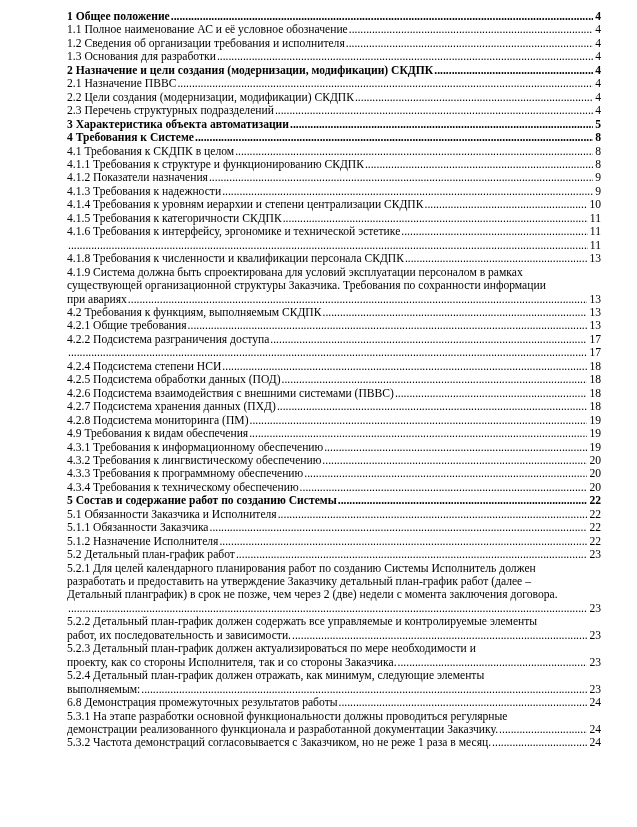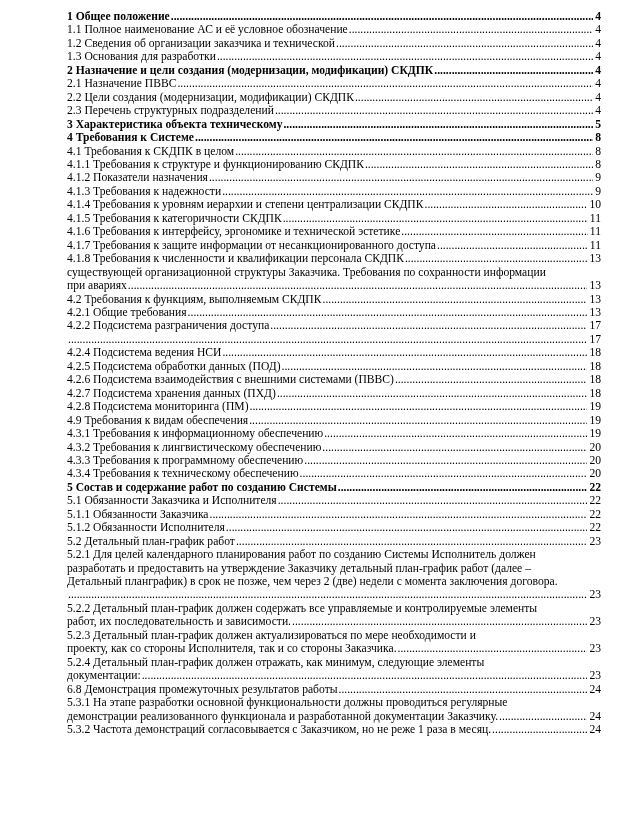--- a/index.html
+++ b/index.html
@@ -37,21 +37,21 @@
     </div>
     <div class="entry">
       <div class="row">
         <span class="txt"><span>1.1</span> <span>Полное наименование АС и её условное обозначение</span></span>
         <span class="dots"></span>
         <span class="pg">4</span>
       </div>
     </div>
     <div class="entry">
       <div class="row">
-        <span class="txt"><span>1.2</span> <span>Сведения об организации заказчика и технической</span></span>
+        <span class="txt"><span>1.2</span> <span>Сведения об организации требования и исполнителя</span></span>
         <span class="dots"></span>
         <span class="pg">4</span>
       </div>
     </div>
     <div class="entry">
       <div class="row">
         <span class="txt"><span>1.3</span> <span>Основания для разработки</span></span>
         <span class="dots"></span>
         <span class="pg">4</span>
       </div>
@@ -79,21 +79,21 @@
     </div>
     <div class="entry">
       <div class="row">
         <span class="txt"><span>2.3</span> <span>Перечень структурных подразделений</span></span>
         <span class="dots"></span>
         <span class="pg">4</span>
       </div>
     </div>
     <div class="entry bold">
       <div class="row">
-        <span class="txt"><span>3</span> <span>Характеристика объекта техническому</span></span>
+        <span class="txt"><span>3</span> <span>Характеристика объекта автоматизации</span></span>
         <span class="dots"></span>
         <span class="pg">5</span>
       </div>
     </div>
     <div class="entry bold">
       <div class="row">
         <span class="txt"><span>4</span> <span>Требования к Системе</span></span>
         <span class="dots"></span>
         <span class="pg">8</span>
       </div>
@@ -142,33 +142,33 @@
     </div>
     <div class="entry">
       <div class="row">
         <span class="txt"><span>4.1.6</span> <span>Требования к интерфейсу, эргономике и технической эстетике</span></span>
         <span class="dots"></span>
         <span class="pg">11</span>
       </div>
     </div>
     <div class="entry">
       <div class="row">
-        <span class="txt"><span>4.1.7</span> <span>Требования к защите информации от несанкционированного доступа</span></span>
         <span class="dots"></span>
         <span class="pg">11</span>
       </div>
     </div>
     <div class="entry">
       <div class="row">
         <span class="txt"><span>4.1.8</span> <span>Требования к численности и квалификации персонала СКДПК</span></span>
         <span class="dots"></span>
         <span class="pg">13</span>
       </div>
     </div>
     <div class="entry">
+      <div class="wrap">4.1.9 Система должна быть спроектирована для условий эксплуатации персоналом в рамках</div>
       <div class="wrap">существующей организационной структуры Заказчика. Требования по сохранности информации</div>
       <div class="row">
         <span class="txt">при авариях</span>
         <span class="dots"></span>
         <span class="pg">13</span>
       </div>
     </div>
     <div class="entry">
       <div class="row">
         <span class="txt"><span>4.2</span> <span>Требования к функциям, выполняемым СКДПК</span></span>
@@ -191,21 +191,21 @@
       </div>
     </div>
     <div class="entry">
       <div class="row">
         <span class="dots"></span>
         <span class="pg">17</span>
       </div>
     </div>
     <div class="entry">
       <div class="row">
-        <span class="txt"><span>4.2.4</span> <span>Подсистема ведения НСИ</span></span>
+        <span class="txt"><span>4.2.4</span> <span>Подсистема степени НСИ</span></span>
         <span class="dots"></span>
         <span class="pg">18</span>
       </div>
     </div>
     <div class="entry">
       <div class="row">
         <span class="txt"><span>4.2.5</span> <span>Подсистема обработки данных (ПОД)</span></span>
         <span class="dots"></span>
         <span class="pg">18</span>
       </div>
@@ -282,21 +282,21 @@
     </div>
     <div class="entry">
       <div class="row">
         <span class="txt"><span>5.1.1</span> <span>Обязанности Заказчика</span></span>
         <span class="dots"></span>
         <span class="pg">22</span>
       </div>
     </div>
     <div class="entry">
       <div class="row">
-        <span class="txt"><span>5.1.2</span> <span>Обязанности Исполнителя</span></span>
+        <span class="txt"><span>5.1.2</span> <span>Назначение Исполнителя</span></span>
         <span class="dots"></span>
         <span class="pg">22</span>
       </div>
     </div>
     <div class="entry">
       <div class="row">
         <span class="txt"><span>5.2</span> <span>Детальный план-график работ</span></span>
         <span class="dots"></span>
         <span class="pg">23</span>
       </div>
@@ -323,21 +323,21 @@
       <div class="wrap">5.2.3 Детальный план-график должен актуализироваться по мере необходимости и</div>
       <div class="row">
         <span class="txt">проекту, как со стороны Исполнителя, так и со стороны Заказчика.</span>
         <span class="dots"></span>
         <span class="pg">23</span>
       </div>
     </div>
     <div class="entry">
       <div class="wrap">5.2.4 Детальный план-график должен отражать, как минимум, следующие элементы</div>
       <div class="row">
-        <span class="txt">документации:</span>
+        <span class="txt">выполняемым:</span>
         <span class="dots"></span>
         <span class="pg">23</span>
       </div>
     </div>
     <div class="entry">
       <div class="row">
         <span class="txt"><span>6.8</span> <span>Демонстрация промежуточных результатов работы</span></span>
         <span class="dots"></span>
         <span class="pg">24</span>
       </div>

